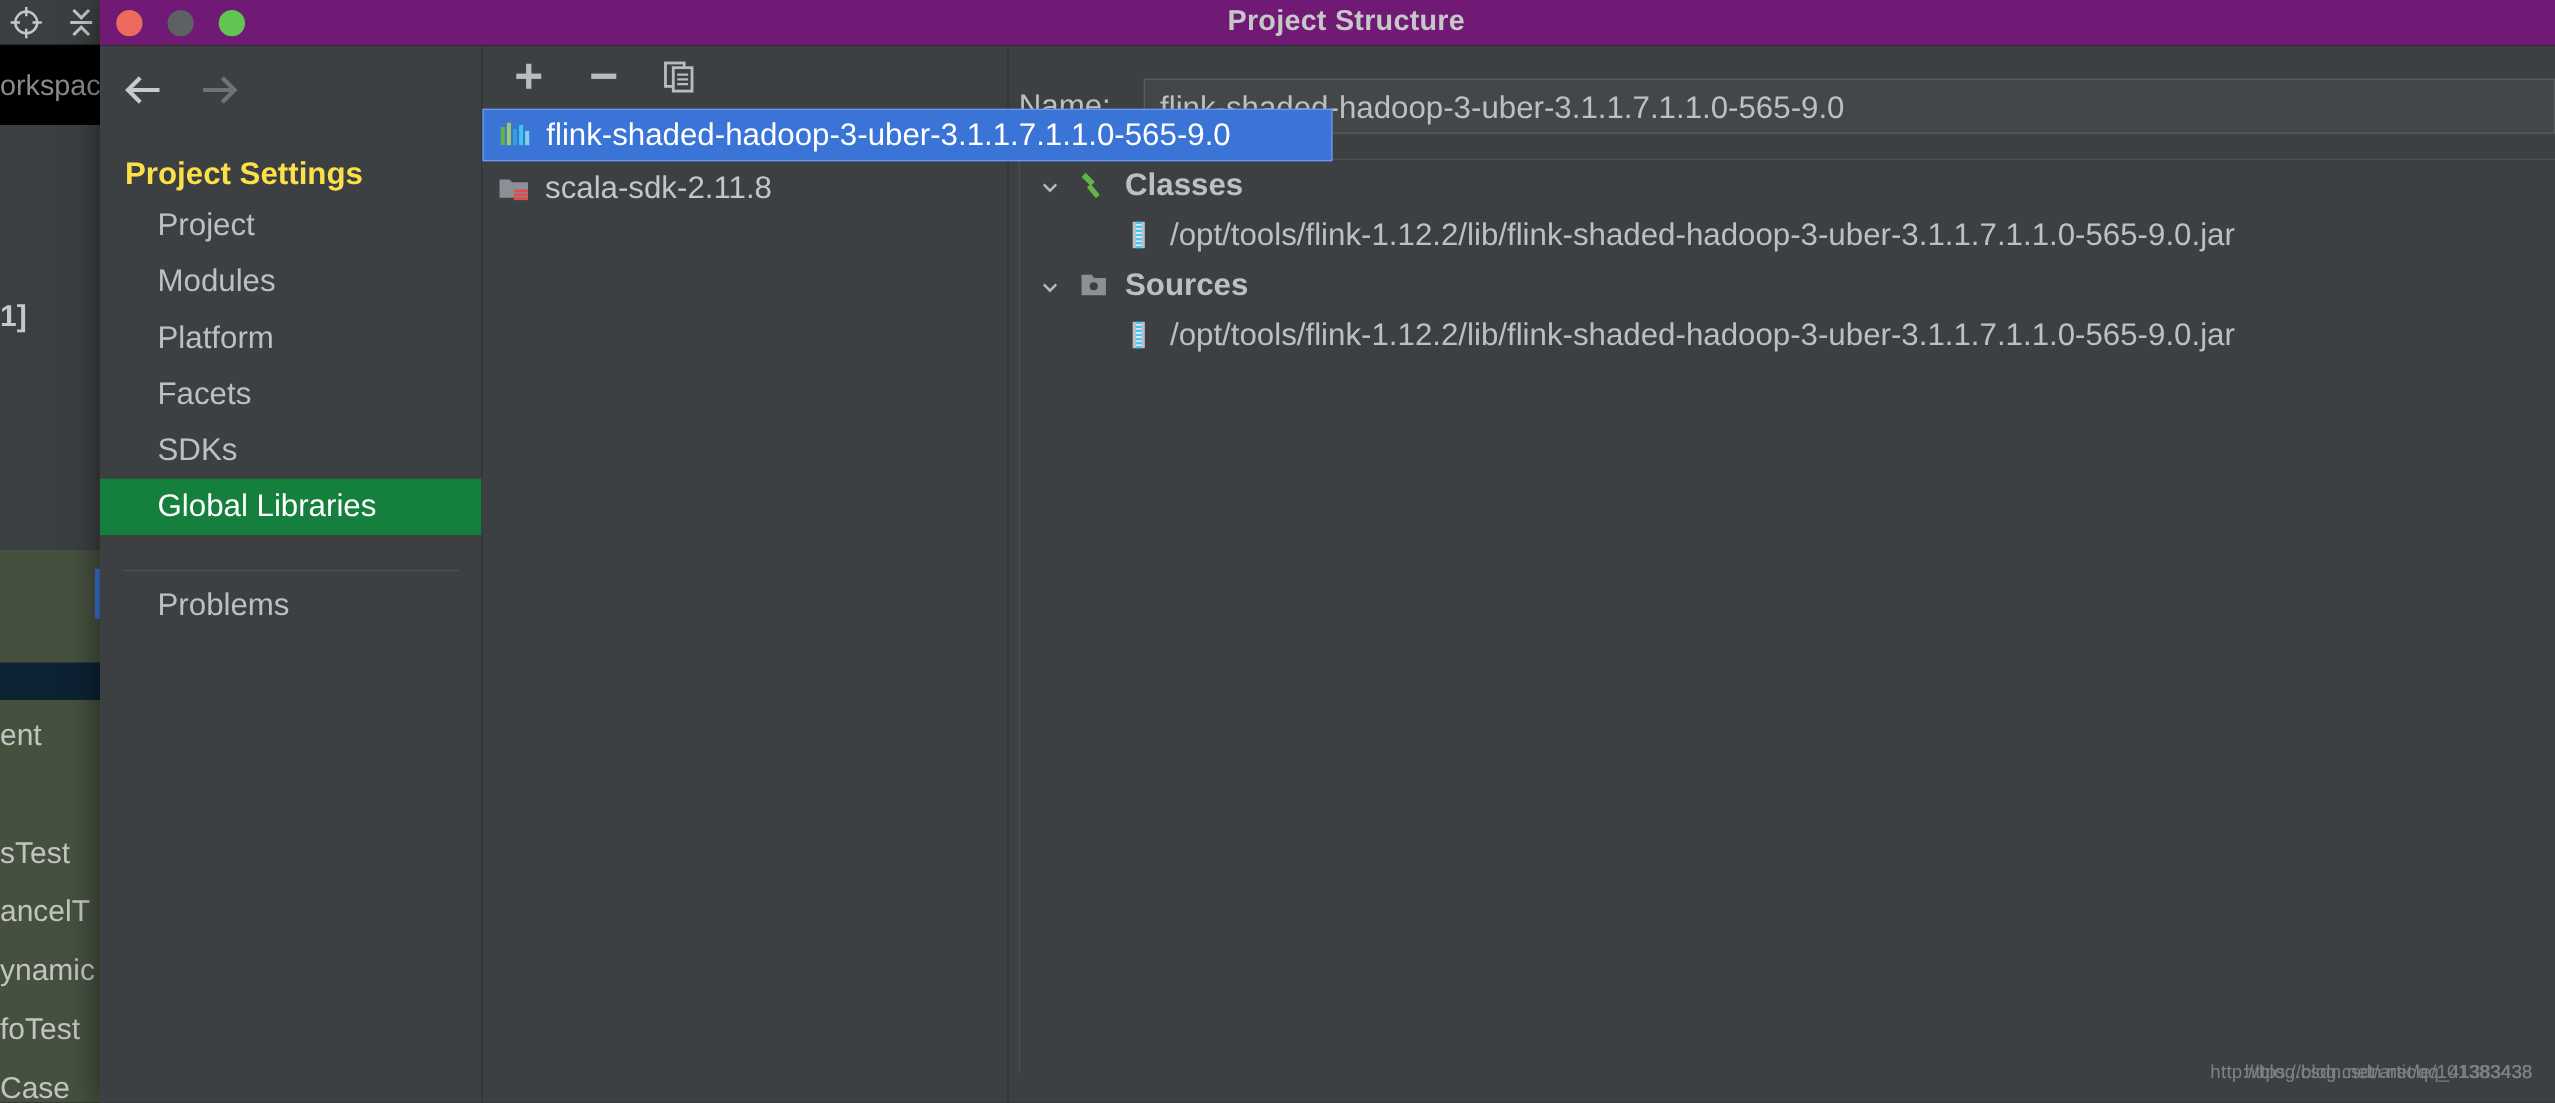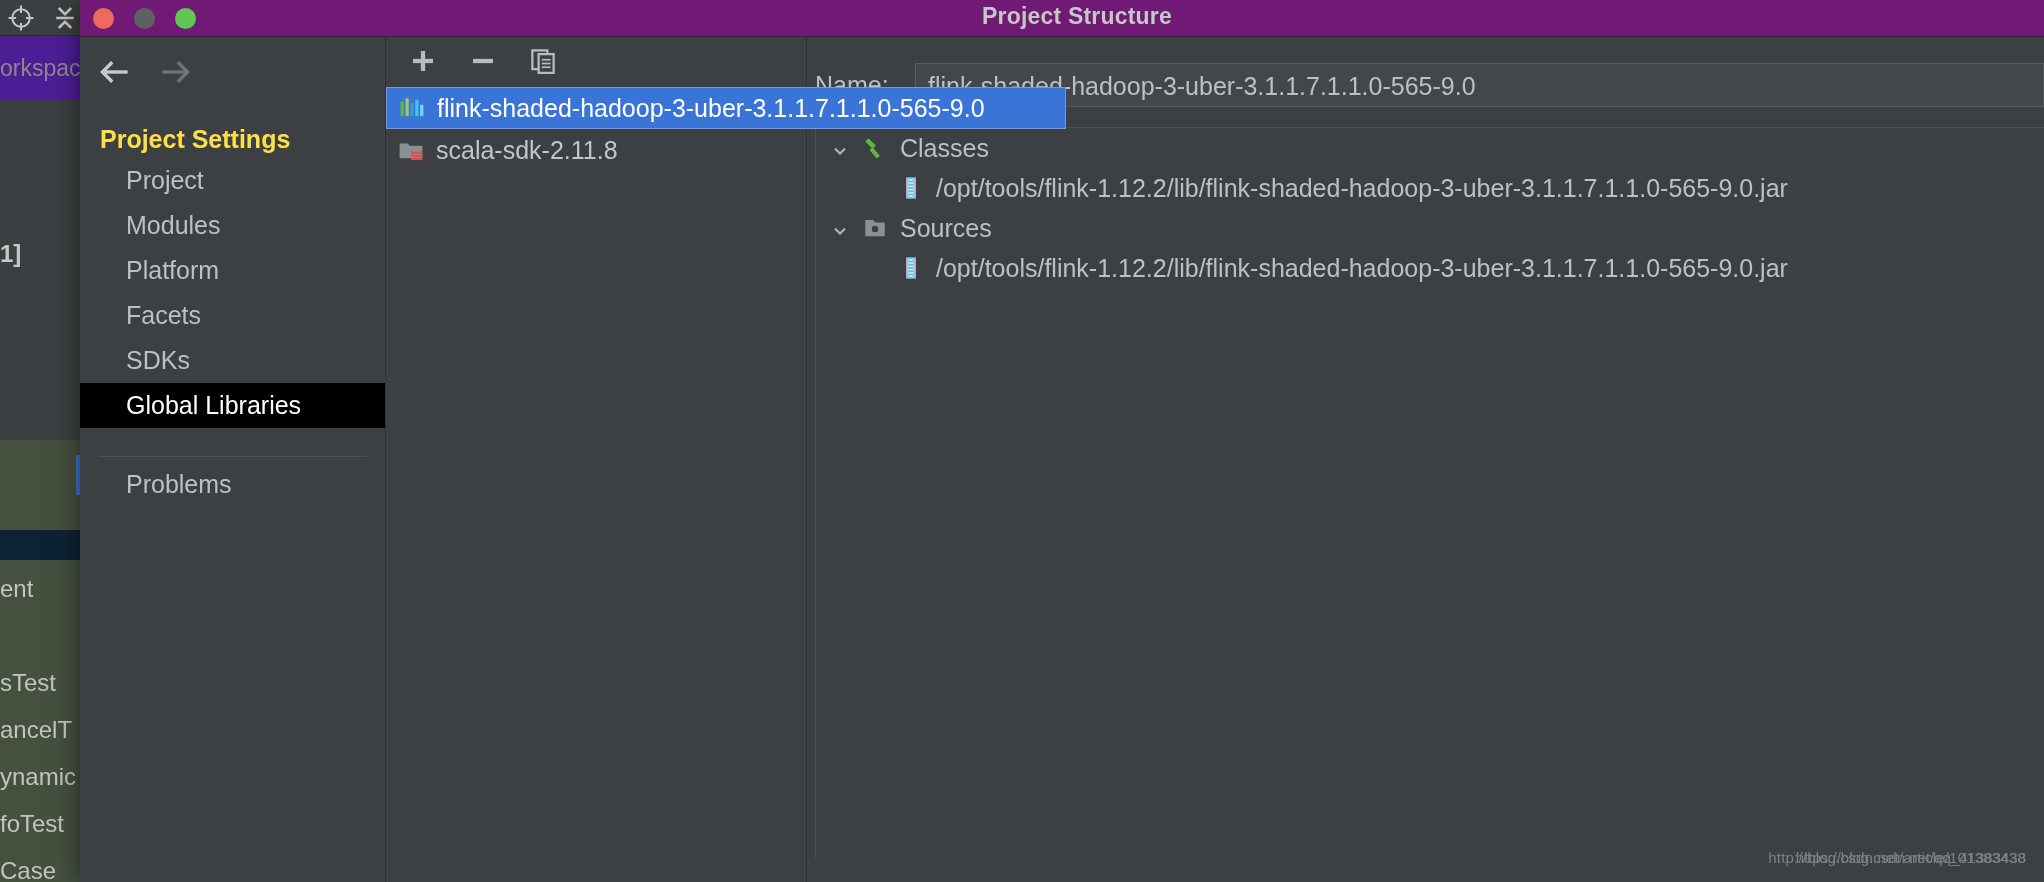--- a/index.html
+++ b/index.html
@@ -37,21 +37,21 @@
     gap: 14px;
     padding-left: 6px;
     box-sizing: border-box;
   }
   .bg-toolbar svg { display: block; }
 
   .bg-tab-strip {
     position: absolute;
     left: 0; top: 36px;
     width: 82px; height: 64px;
-    background: #4c1d95;
+    background: #000000;
     color: #8a8a8a;
     font-size: 23px;
     line-height: 64px;
     padding-left: 0px;
     white-space: nowrap;
     overflow: hidden;
     box-sizing: border-box;
   }
 
   .bg-editor-area {
@@ -185,21 +185,21 @@
   .nav-item {
     color: #bdc0c3;
     font-size: 25px;
     padding-left: 46px;
     line-height: 45px;
     height: 45px;
     box-sizing: border-box;
     white-space: nowrap;
   }
   .nav-item.selected {
-    background: #000000;
+    background: #15803d;
     color: #ffffff;
   }
   .nav-sep {
     height: 1px;
     background: #4e5255;
     margin: 28px 18px 0 18px;
   }
   .nav-item.standalone { margin-top: 5px; }
 
   
@@ -287,21 +287,21 @@
     position: relative;
   }
   .tree-node {
     display: flex;
     align-items: center;
     height: 40px;
     color: #bdc0c3;
     font-size: 25px;
     white-space: nowrap;
   }
-  .tree-node.root { padding-left: 14px; gap: 12px; }
+  .tree-node.root { padding-left: 14px; gap: 12px; font-weight: bold; }
   .tree-node.leaf { padding-left: 82px; gap: 12px; }
   .chev { width: 20px; height: 20px; flex: 0 0 20px; }
   .node-icon { width: 26px; height: 26px; flex: 0 0 26px; }
 
   
   .watermark {
     position: absolute;
     right: 18px;
     bottom: 10px;
     height: 24px;

